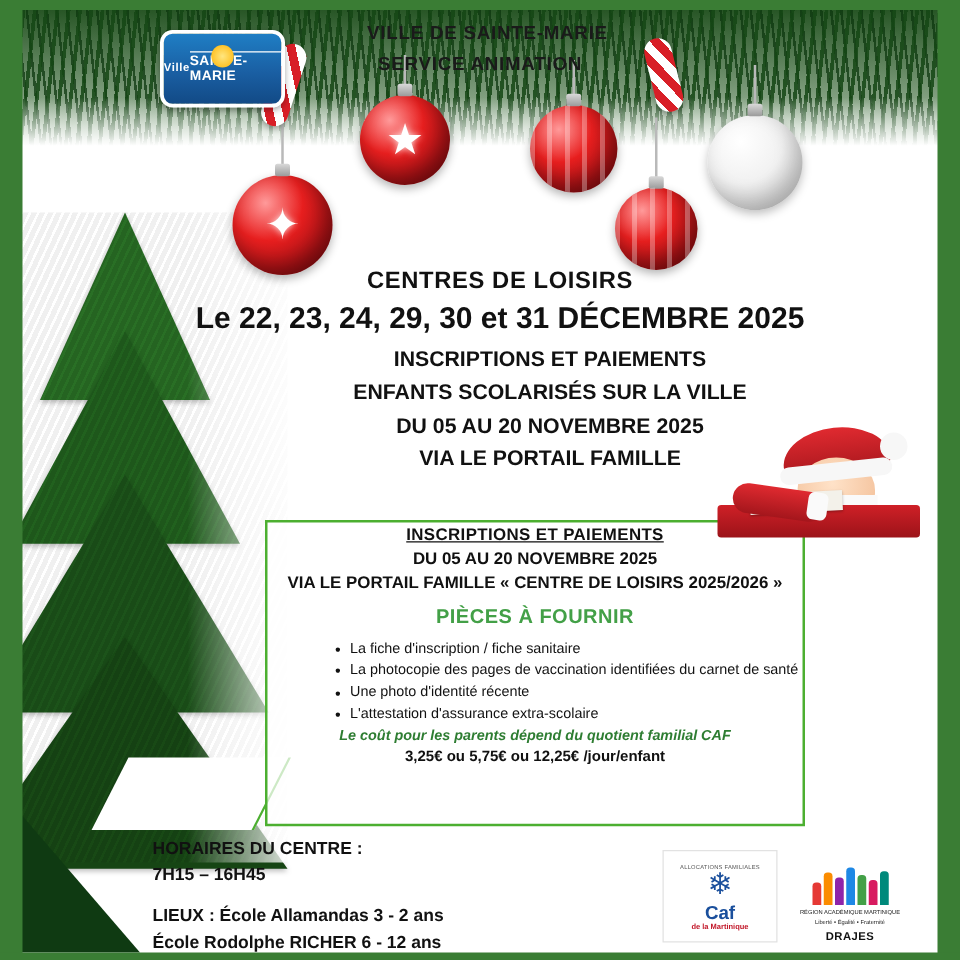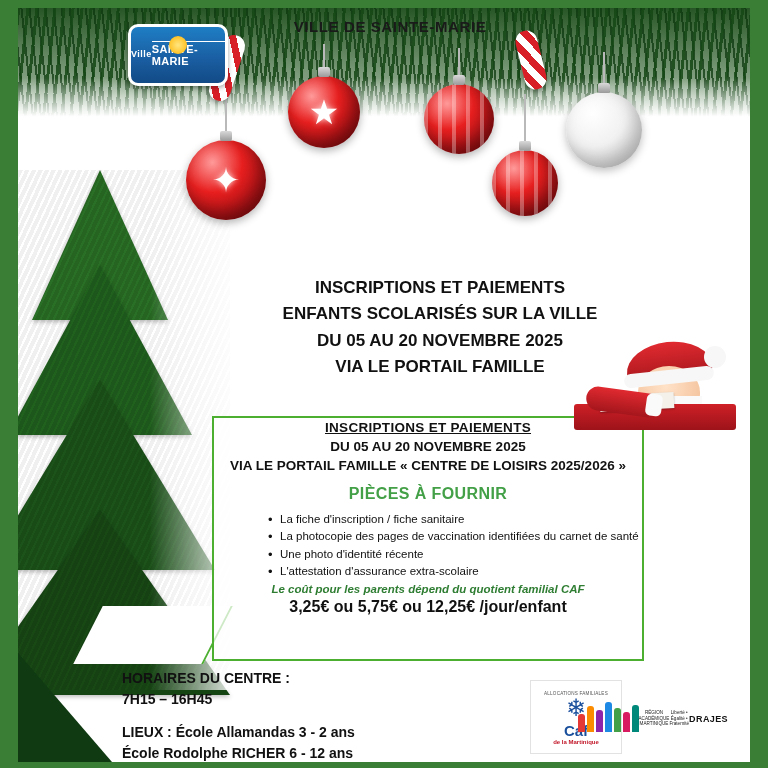--- a/index.html
+++ b/index.html
@@ -343,21 +343,21 @@
   .cout {
     margin-top: 2px;
     color: #2e7d32;
     font-style: italic;
     font-weight: bold;
     font-size: 11.5px;
   }
   .tarifs {
     margin-top: 3px;
     color: #111;
-    font-size: 16px;
+    font-size: 12px;
     font-weight: bold;
   }
 
   
   .bottom-info {
     position: absolute;
     left: 122px; top: 668px;
     z-index: 20;
     color: #111;
     font-size: 14px;
@@ -393,21 +393,21 @@
     align-items: center; justify-content: center;
     box-sizing: border-box;
   }
   .logo-caf .snow { font-size: 24px; color: #1a4f9c; line-height: 1; }
   .logo-caf .caf { font-size: 15px; font-weight: bold; color: #1a4f9c; margin-top: 2px; }
   .logo-caf .sub { font-size: 6px; color: #c2182a; font-weight: bold; }
   .logo-caf .tiny { font-size: 4.6px; color: #555; margin-top: 2px; letter-spacing: .2px; }
 
   .logo-drajes {
     width: 96px; height: 74px;
-    display: flex; flex-direction: row;
+    display: flex; flex-direction: column;
     align-items: center; justify-content: flex-end;
   }
   .figures { display: flex; align-items: flex-end; gap: 2px; height: 30px; }
   .figures i { display: block; width: 7px; border-radius: 3px 3px 0 0; }
   .logo-drajes .marianne { font-size: 4.6px; color: #222; text-align: center; line-height: 1.25; margin-top: 3px; }
   .logo-drajes .drajes { font-size: 9px; font-weight: bold; color: #111; margin-top: 3px; letter-spacing: .4px; }
 </style>
 </head>
 <body>
 
@@ -455,23 +455,28 @@
   <div class="candy" style="left:520px; top:30px; width:22px; height:60px; border-radius:11px; transform:rotate(-14deg);"></div>
 
   <div class="logo">
     <div class="sun"></div>
     <div class="ville">Ville</div>
     <div class="sm">SAINTE-MARIE</div>
   </div>
 
   <div class="header-text">
     <div class="l1">VILLE DE SAINTE-MARIE</div>
-  </div>
-
-
+    <div class="l2">SERVICE ANIMATION</div>
+  </div>
+
+
+  <div class="block-centres">
+    <div class="t1">CENTRES DE LOISIRS</div>
+    <div class="t2">Le 22, 23, 24, 29, 30 et 31 DÉCEMBRE 2025</div>
+  </div>
 
   <div class="block-inscr">
     <div>INSCRIPTIONS ET PAIEMENTS</div>
     <div>ENFANTS SCOLARISÉS SUR LA VILLE</div>
     <div>DU  05 AU 20 NOVEMBRE 2025</div>
     <div>VIA LE PORTAIL FAMILLE</div>
   </div>
 
   <div class="santa">
     <div class="hat"></div>

